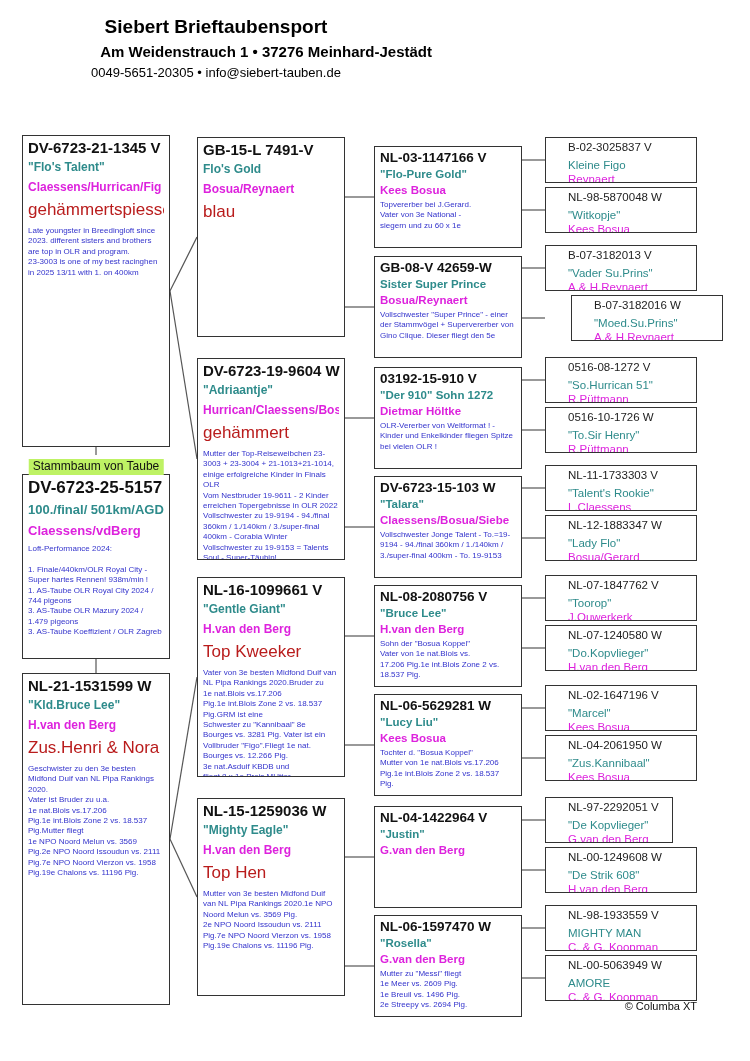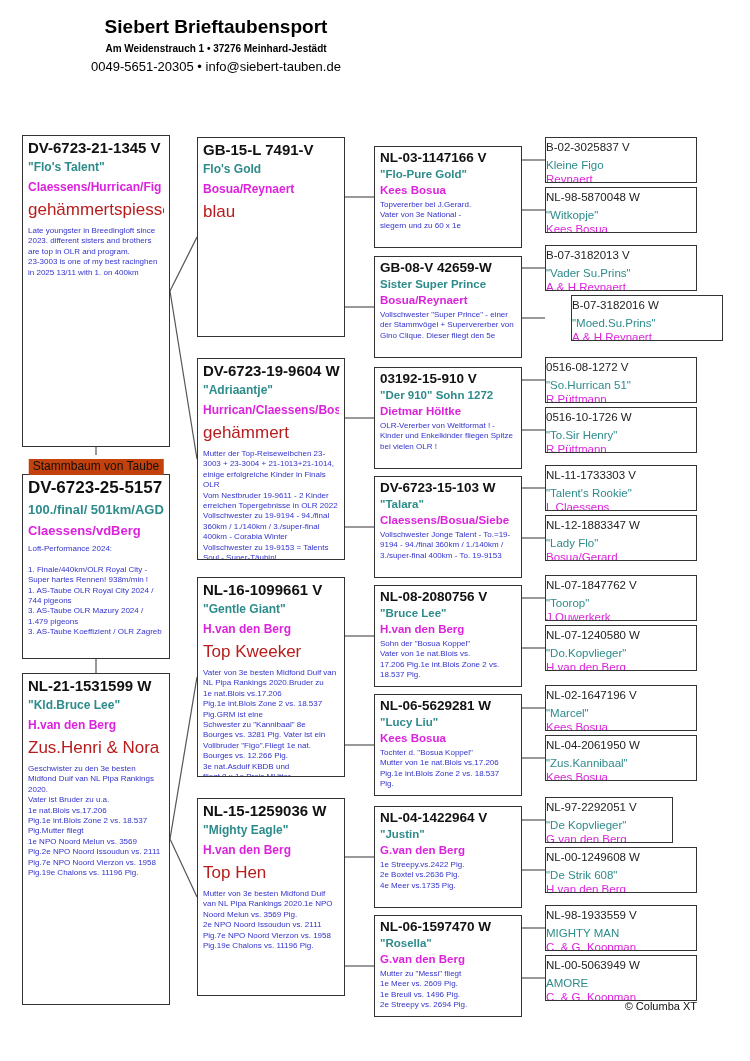--- a/index.html
+++ b/index.html
@@ -2,21 +2,21 @@
 <html><head>
 <meta charset="utf-8">
 <style>
   html,body{margin:0;padding:0;}
   body{
     width:750px;height:1061px;position:relative;background:#ffffff;
     font-family:"Liberation Sans", sans-serif;color:#111;
   }
   .hdr{position:absolute;left:0;top:16px;width:432px;text-align:center;}
   .hdr .title{font-size:19px;font-weight:bold;color:#000;}
-  .hdr .addr{font-size:10px;font-weight:bold;margin-top:5px;color:#000;}
+  .hdr .addr{font-size:15px;font-weight:bold;margin-top:5px;color:#000;text-align:right;}
   .hdr .contact{font-size:13px;margin-top:5px;color:#000;}
 
   svg.wires{position:absolute;left:0;top:0;z-index:0;}
   .conn{stroke:#555;stroke-width:1.2;}
 
   .pbox{
     position:absolute;border:1.5px solid #333;background:#fff;
     padding:3px 5px;box-sizing:border-box;overflow:hidden;z-index:1;
   }
   .ring{font-weight:bold;color:#111;font-size:15px;white-space:nowrap;}
@@ -25,29 +25,29 @@
   .extra{color:#b91c1c;font-size:17px;margin-top:6px;white-space:nowrap;overflow:hidden;}
   .desc{color:#3333cc;font-size:8px;line-height:1.3;margin-top:6px;white-space:pre-line;}
 
   .subject{overflow:visible;border-width:1.5px;}
   .subject .ring{font-size:17px;}
   .subject .pname{font-size:13px;}
   .subject .breeder{font-size:13px;}
   .subject .desc{max-height:96px;overflow:hidden;}
   .legend{
     position:absolute;top:-16px;left:50%;transform:translateX(-50%);
-    background:#c2410c;padding:0 4px 2px 4px;font-size:12px;color:#111;white-space:nowrap;z-index:2;
+    background:#bef264;padding:0 4px 2px 4px;font-size:12px;color:#111;white-space:nowrap;z-index:2;
   }
 
   .col3 .ring{font-size:13.5px;}
   .col3 .pname{font-size:11.5px;margin-top:3px;}
   .col3 .breeder{font-size:11.5px;margin-top:4px;}
   .col3 .desc{margin-top:4px;}
 
-  .col4{padding:2px 0;border-width:1.2px;}
+  .col4{padding:2px 22px;border-width:1.2px;}
   .col4 .ring{font-weight:normal;font-size:11.5px;color:#222;line-height:14px;}
   .col4 .pname{font-weight:normal;font-size:11.5px;margin-top:4px;line-height:14px;}
   .col4 .breeder{font-weight:normal;font-size:11.5px;margin-top:0;line-height:14px;}
 
   .credit{position:absolute;left:545px;top:1000px;width:152px;text-align:right;font-size:11px;color:#111;}
 </style>
 </head>
 <body>
 
 <svg class="wires" width="750" height="1061">
@@ -211,23 +211,20 @@
   <div class="breeder">Kees Bosua</div>
   <div class="desc">Tochter d. "Bosua Koppel"
 Mutter von 1e nat.Blois vs.17.206
 Pig.1e int.Blois Zone 2 vs. 18.537
 Pig.</div>
 </div>
 <div class="pbox col3" style="left:374px;top:806px;width:148px;height:102px">
   <div class="ring">NL-04-1422964 V</div>
   <div class="pname">"Justin"</div>
   <div class="breeder">G.van den Berg</div>
-  <div class="desc">1e Streepy.vs.2422 Pig.
-2e Boxtel   vs.2636 Pig.
-4e Meer     vs.1735 Pig.</div>
 </div>
 <div class="pbox col3" style="left:374px;top:915px;width:148px;height:102px">
   <div class="ring">NL-06-1597470 W</div>
   <div class="pname">"Rosella"</div>
   <div class="breeder">G.van den Berg</div>
   <div class="desc">Mutter zu "Messi" fliegt
 1e  Meer      vs. 2609 Pig.
 1e Breuil     vs. 1496 Pig.
 2e Streepy  vs. 2694 Pig.</div>
 </div>

